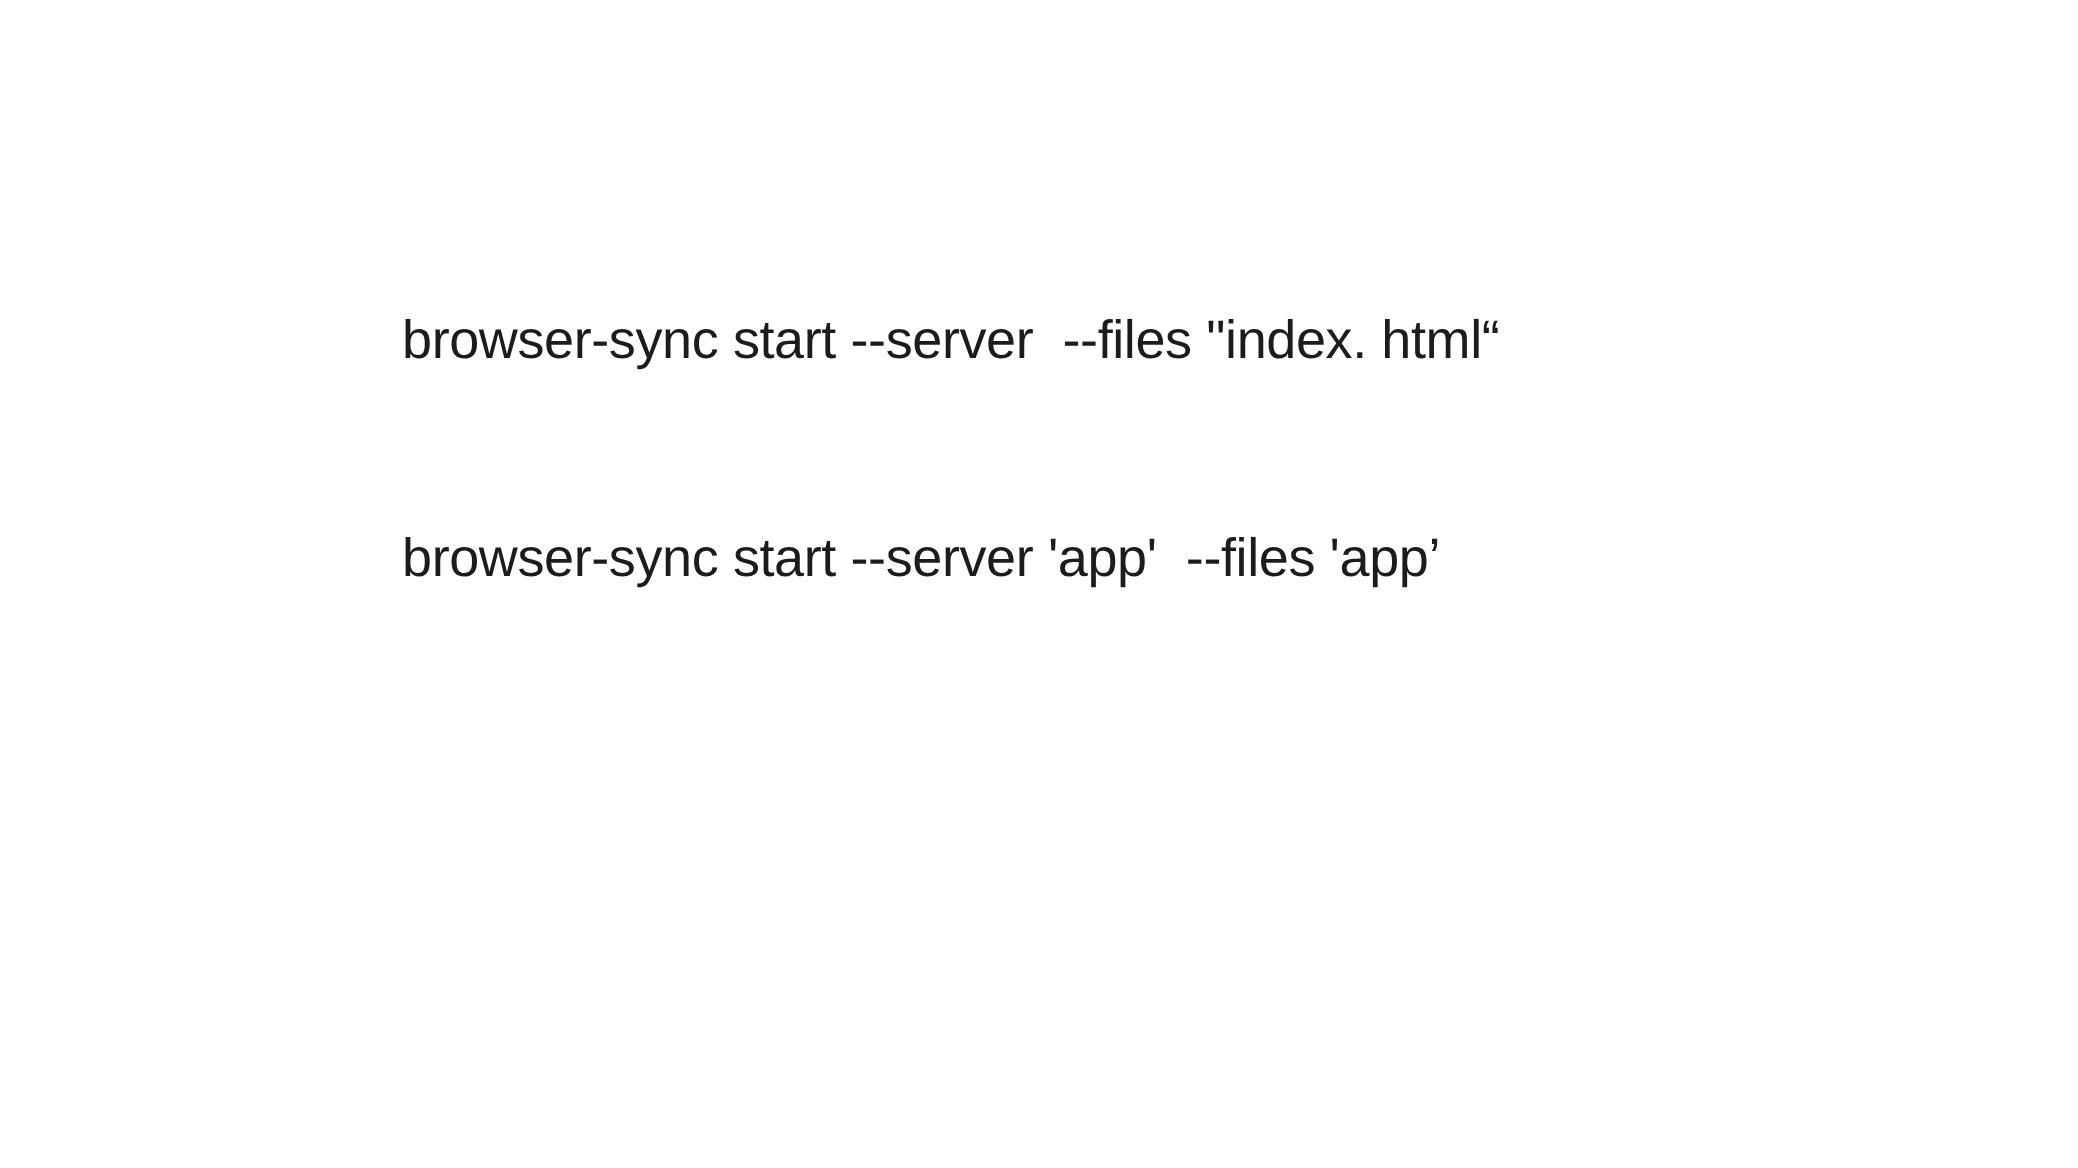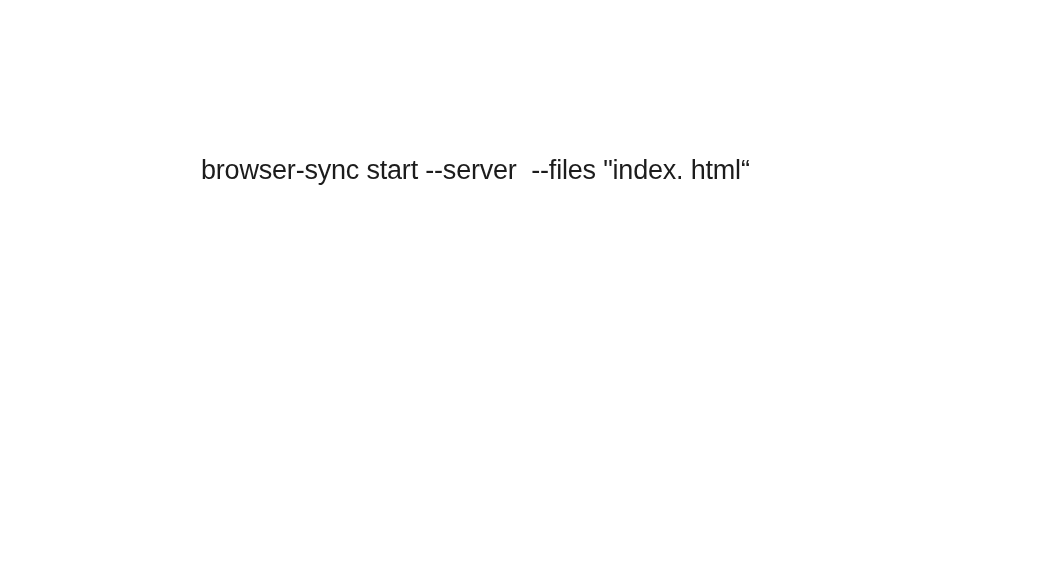--- a/index.html
+++ b/index.html
@@ -31,13 +31,14 @@
   }
   .command-line.line-1 { top: 152px; }
   .command-line.line-2 { top: 261px; }
   .command-line.line-3 { top: 370px; }
 </style>
 </head>
 <body>
 
 <div class="slide">
   <div class="command-line line-1">browser-sync start --server  --files "index. html“</div>
+  <div class="command-line line-2">browser-sync start --server 'app'  --files 'app’</div>
 </div>
 
 </body></html>

